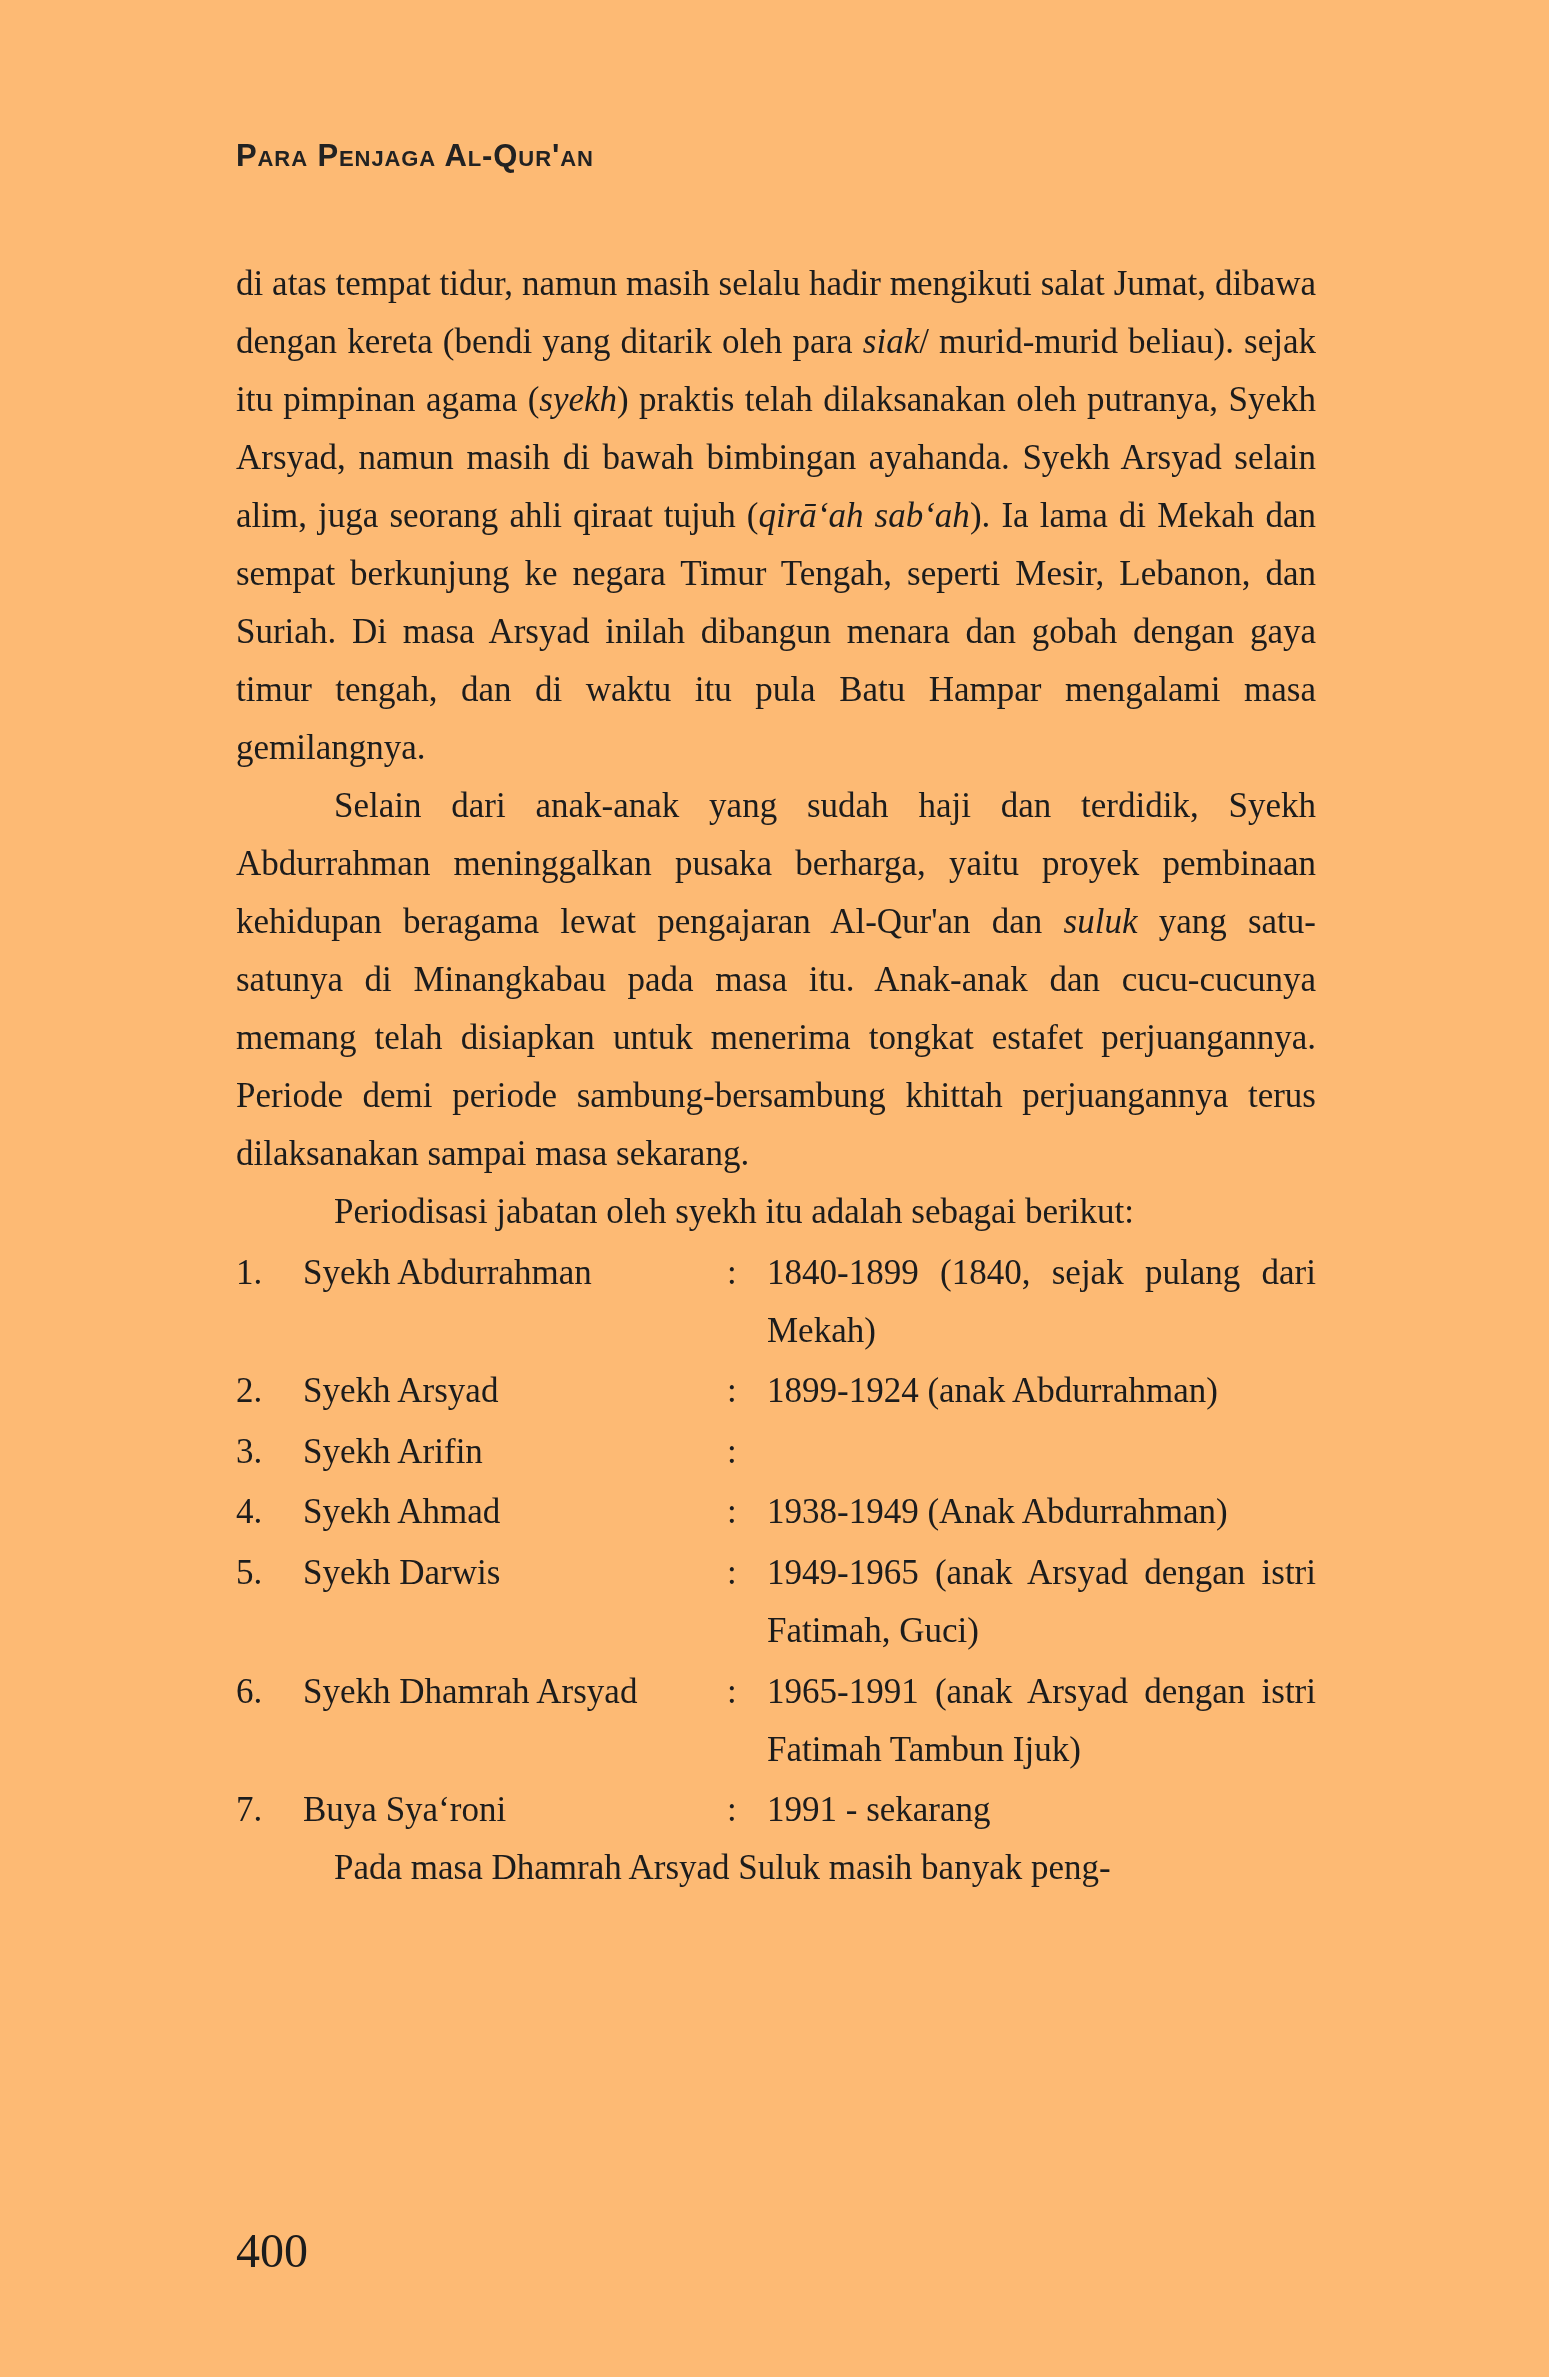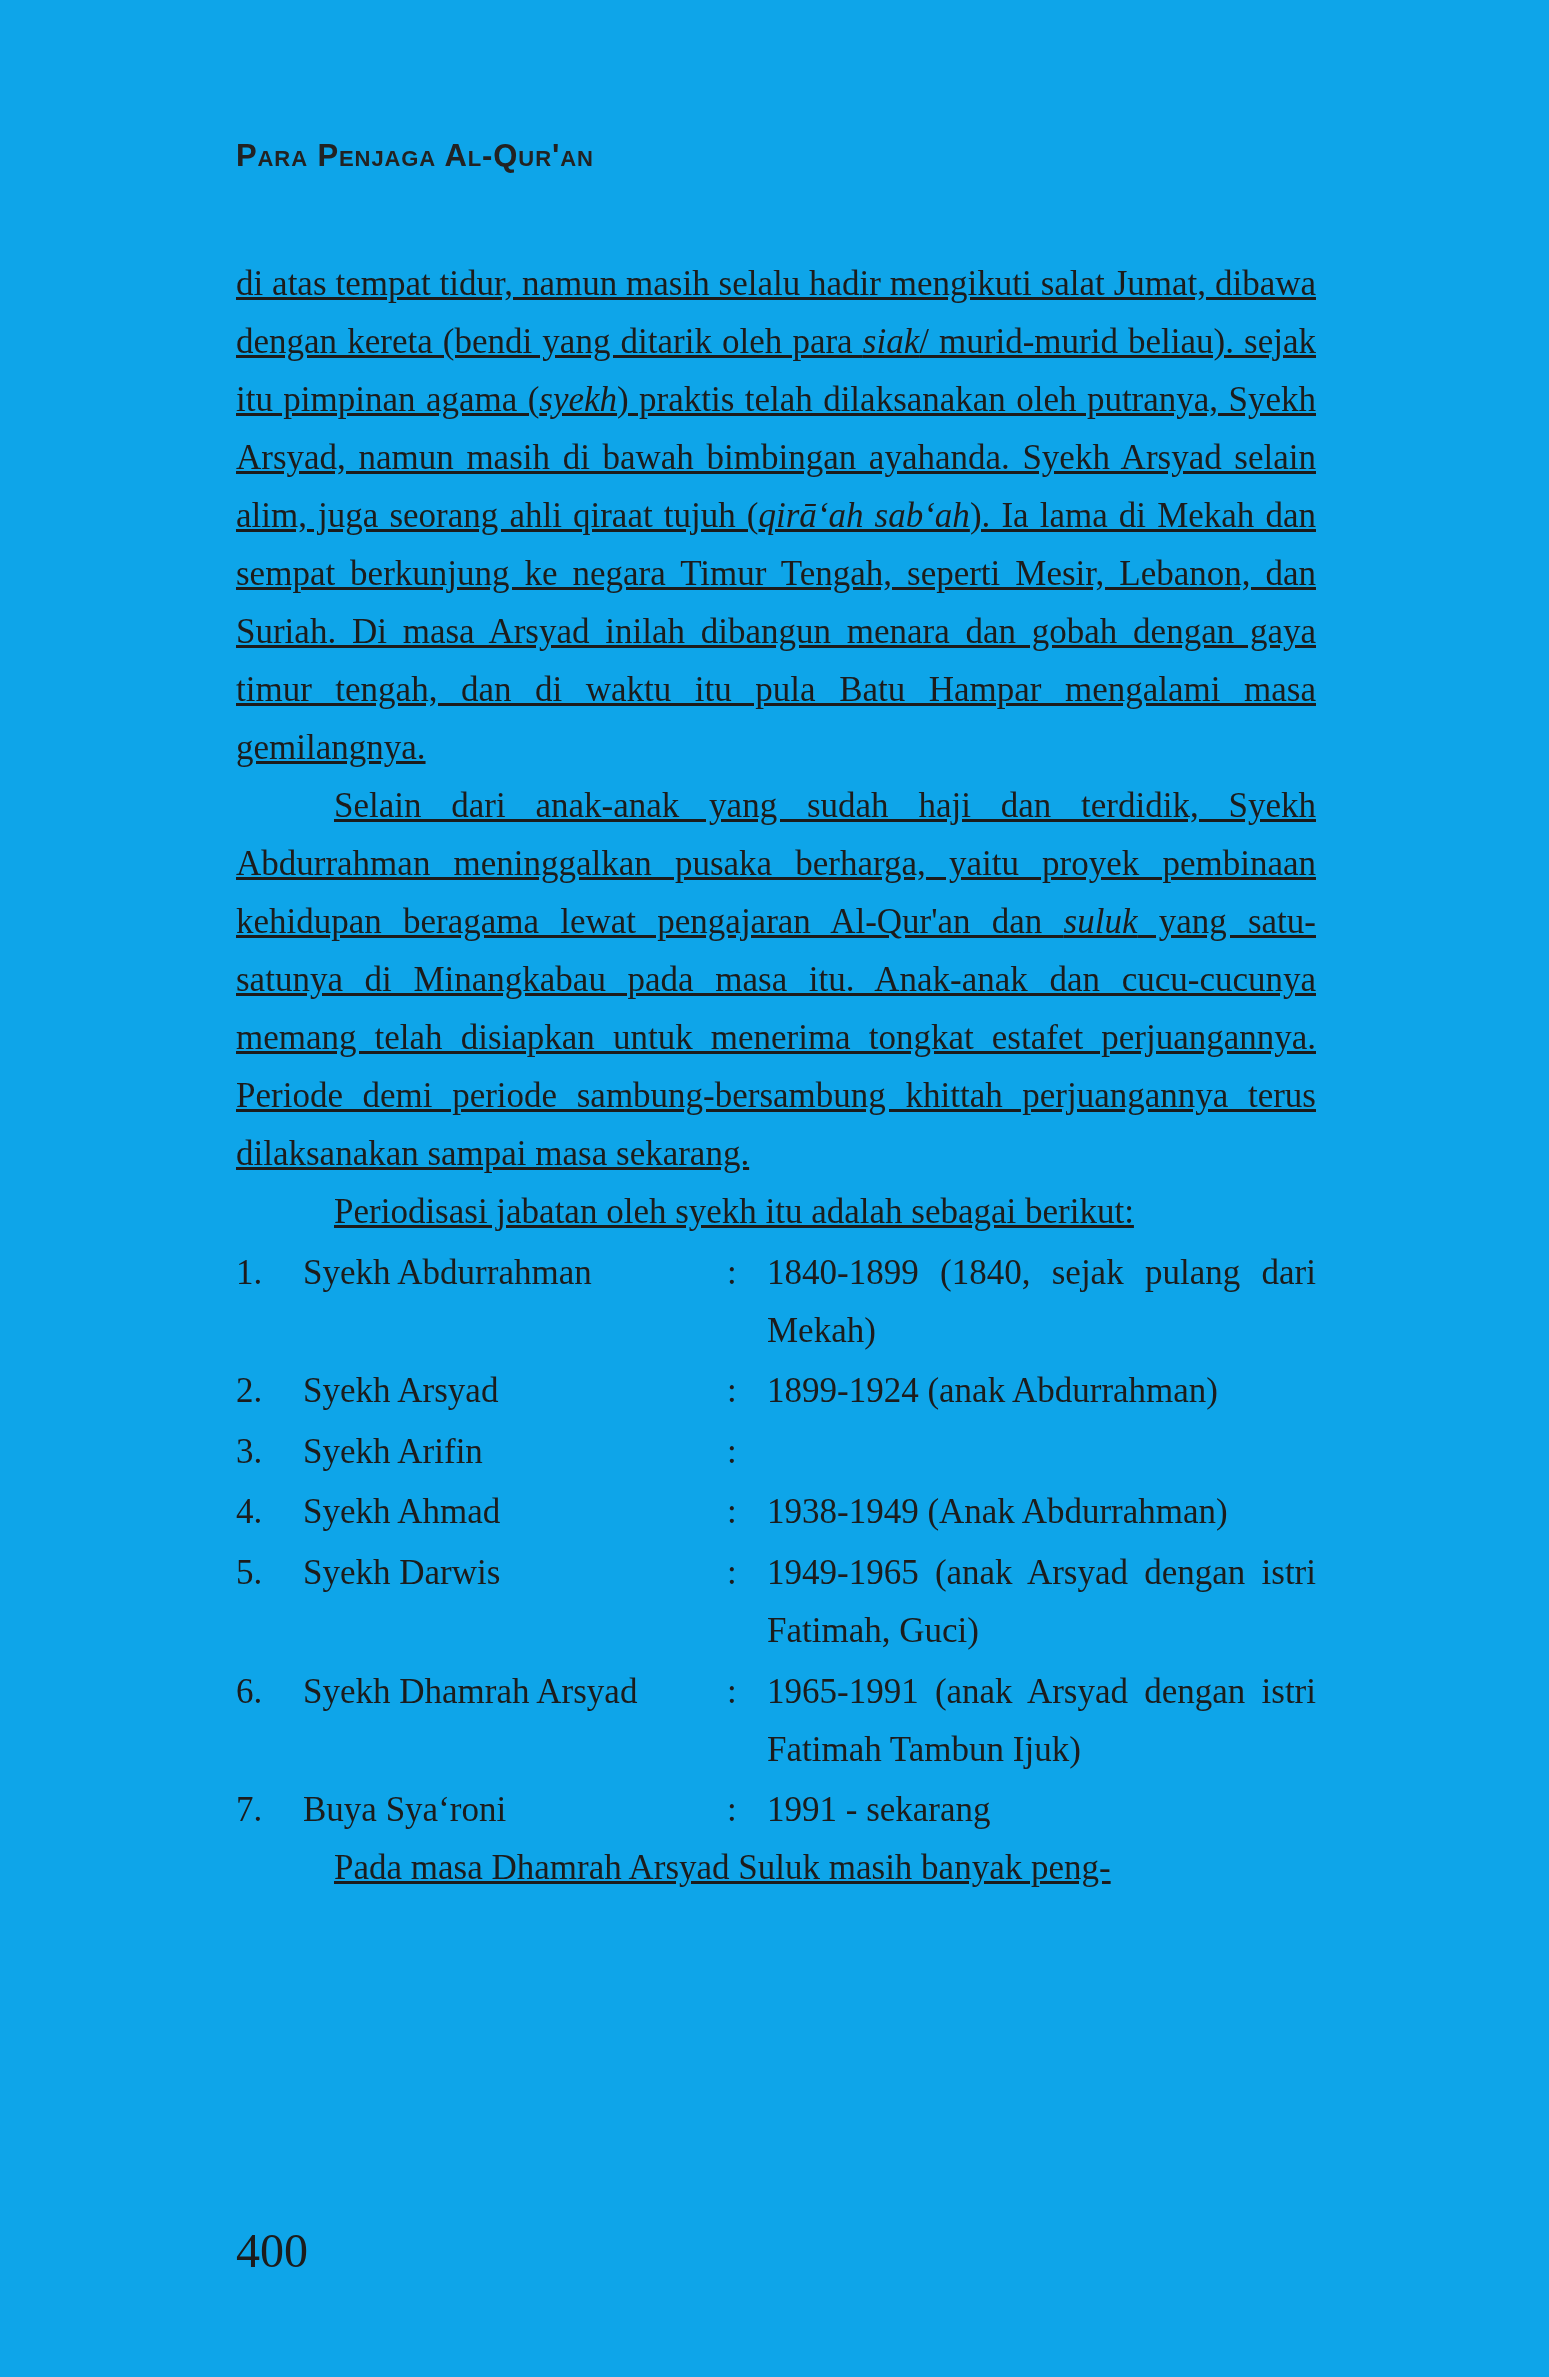--- a/index.html
+++ b/index.html
@@ -4,21 +4,21 @@
 <style>
   html, body {
     margin: 0;
     padding: 0;
     background: #e8e8e8;
   }
   .page {
     position: relative;
     width: 1549px;
     height: 2377px;
-    background: #0ea5e9;
+    background: #fdba74;
     color: #1c1c1c;
     font-family: "Liberation Serif", serif;
     box-sizing: border-box;
     padding: 138px 233px 0 236px;
     overflow: hidden;
   }
   .running-header {
     font-family: "Liberation Sans", sans-serif;
     font-weight: 700;
     font-variant: small-caps;
@@ -27,21 +27,20 @@
     color: #222;
   }
   .page-body {
     margin-top: 81px;
     font-size: 35px;
     line-height: 58px;
   }
   p {
     margin: 0;
     text-align: justify;
-    text-decoration: underline;
   }
   p.indent {
     text-indent: 98px;
   }
   i {
     font-style: italic;
   }
   .period-list {
     margin: 0;
     padding: 0;

